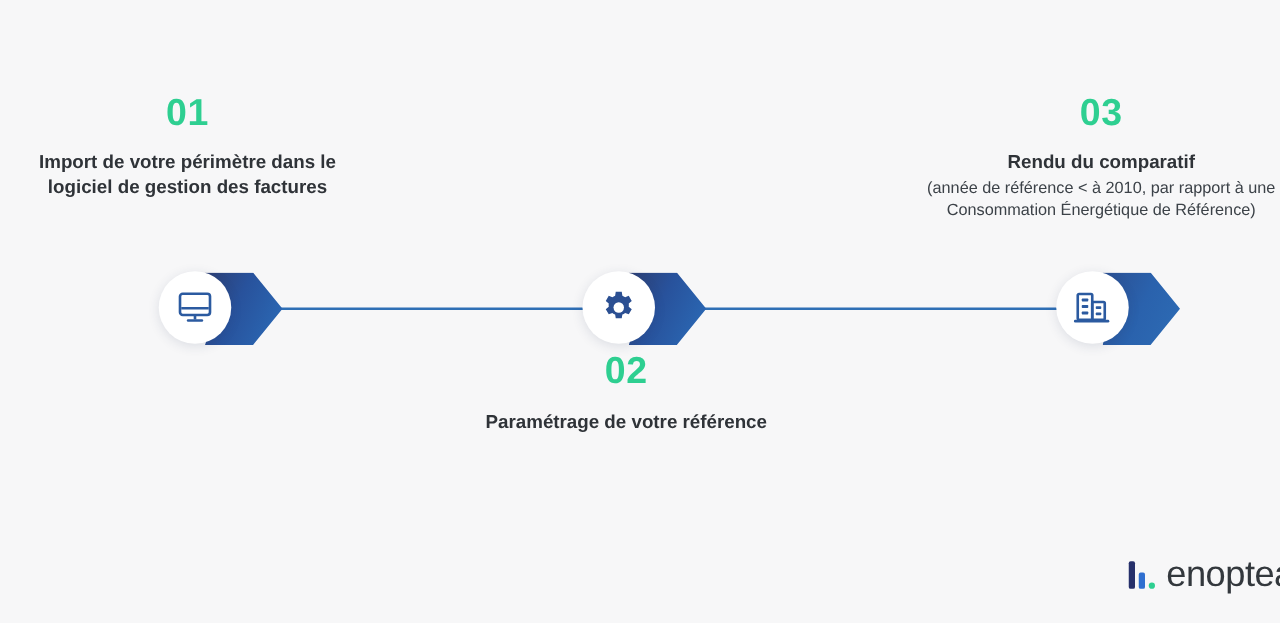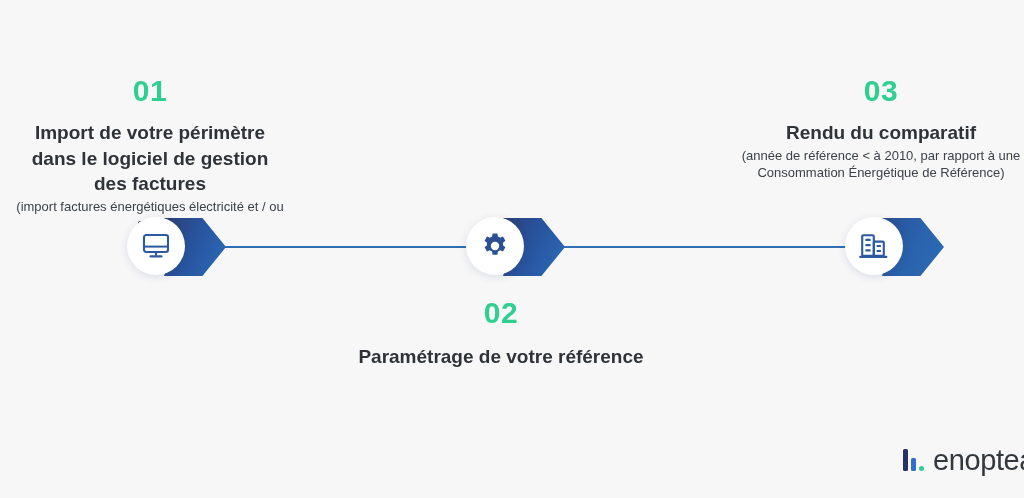--- a/index.html
+++ b/index.html
@@ -78,38 +78,38 @@
   }
   .num {
     font-size: 30px;
     font-weight: 700;
     color: #2ecf91;
     letter-spacing: 0.5px;
     line-height: 1;
     margin: 0 0 14px 0;
   }
   .title {
-    font-size: 19px;
+    font-size: 15px;
     font-weight: 700;
     line-height: 1.35;
     color: #2f3338;
     margin: 0;
   }
   .sub {
     font-size: 13px;
     font-weight: 400;
     line-height: 1.33;
     color: #3c4248;
     margin: 1px 0 0 0;
   }
 
   .block-1 { left: 14px;  top: 76px; width: 272px; }
   .block-3 { left: 736px; top: 76px; width: 290px; }
 
-  .block-2 { left: 355px; top: 298px; width: 292px; }
+  .block-2 { left: 355px; top: 282px; width: 292px; }
   .block-2 .num { margin-bottom: 16px; }
 
   
   .logo {
     position: absolute;
     left: 879px;
     top: 444px;
     display: flex;
     align-items: center;
     height: 32px;
@@ -142,21 +142,20 @@
 <body>
 
 <div id="stage">
 
   <div class="track track-1"></div>
   <div class="track track-2"></div>
 
   <div class="block block-1">
     <p class="num">01</p>
     <p class="title">Import de votre périmètre dans le logiciel de gestion des factures</p>
-    <p class="sub">(import factures énergétiques électricité et / ou gaz)</p>
   </div>
 
   <div class="block block-3">
     <p class="num">03</p>
     <p class="title">Rendu du comparatif</p>
     <p class="sub">(année de référence &lt; à 2010, par rapport à une Consommation Énergétique de Référence)</p>
   </div>
 
   <div class="block block-2">
     <p class="num">02</p>

